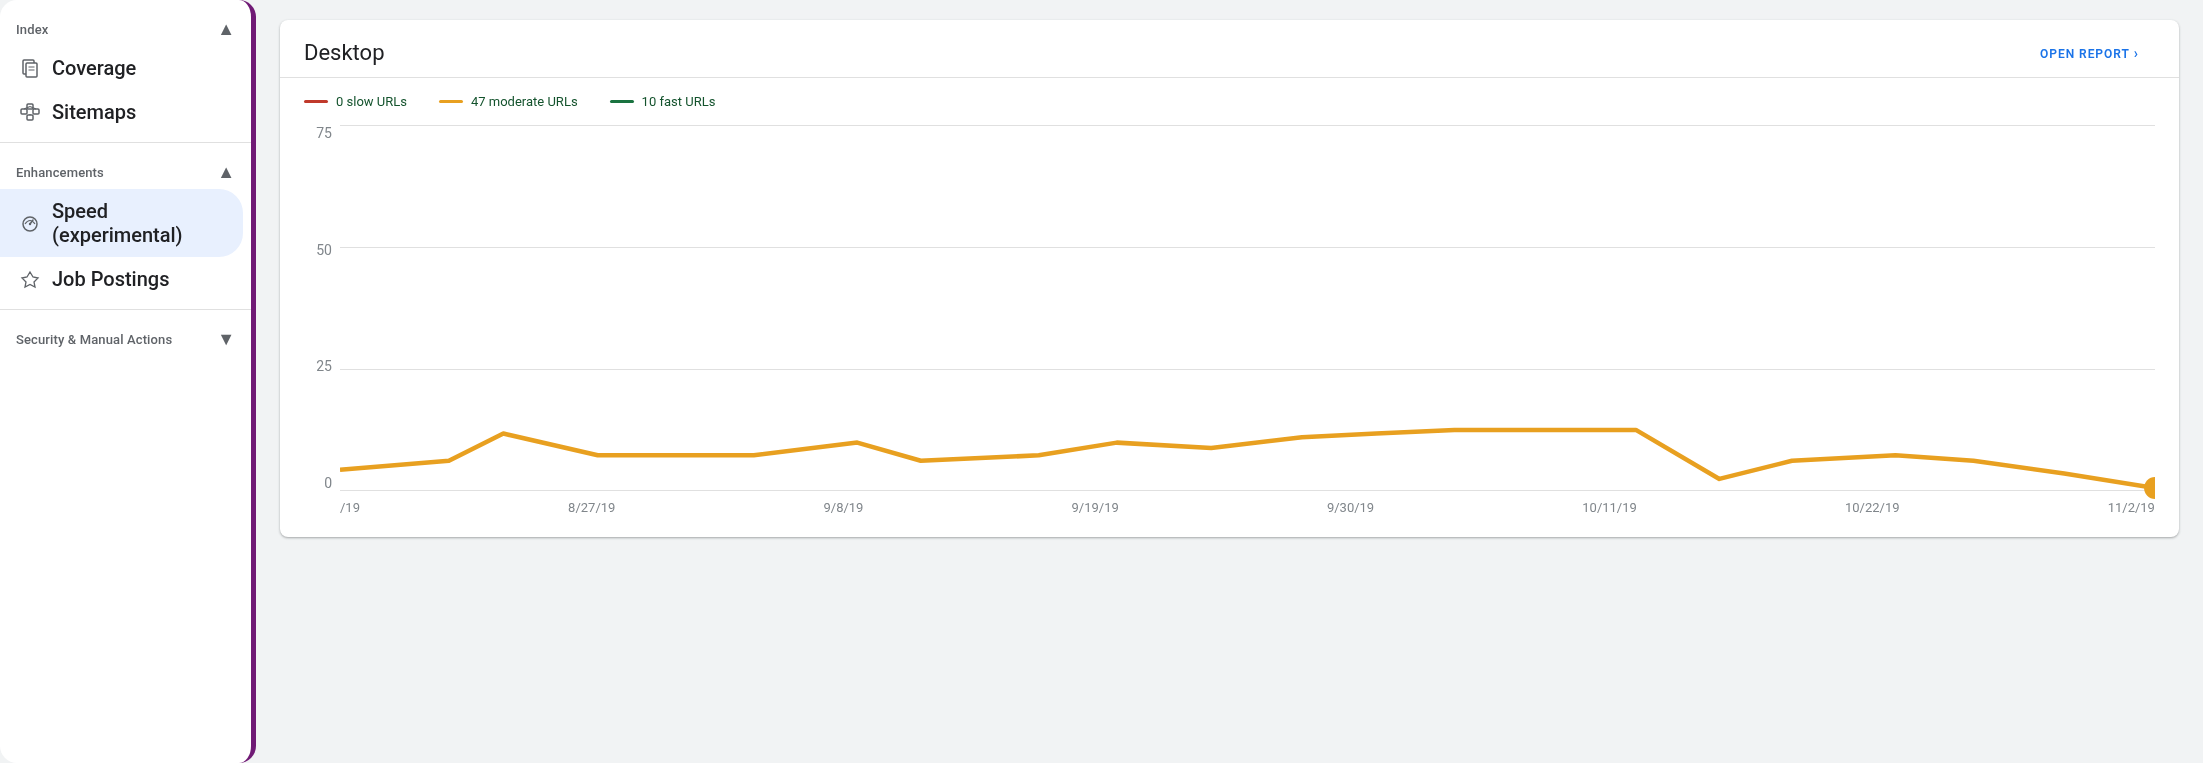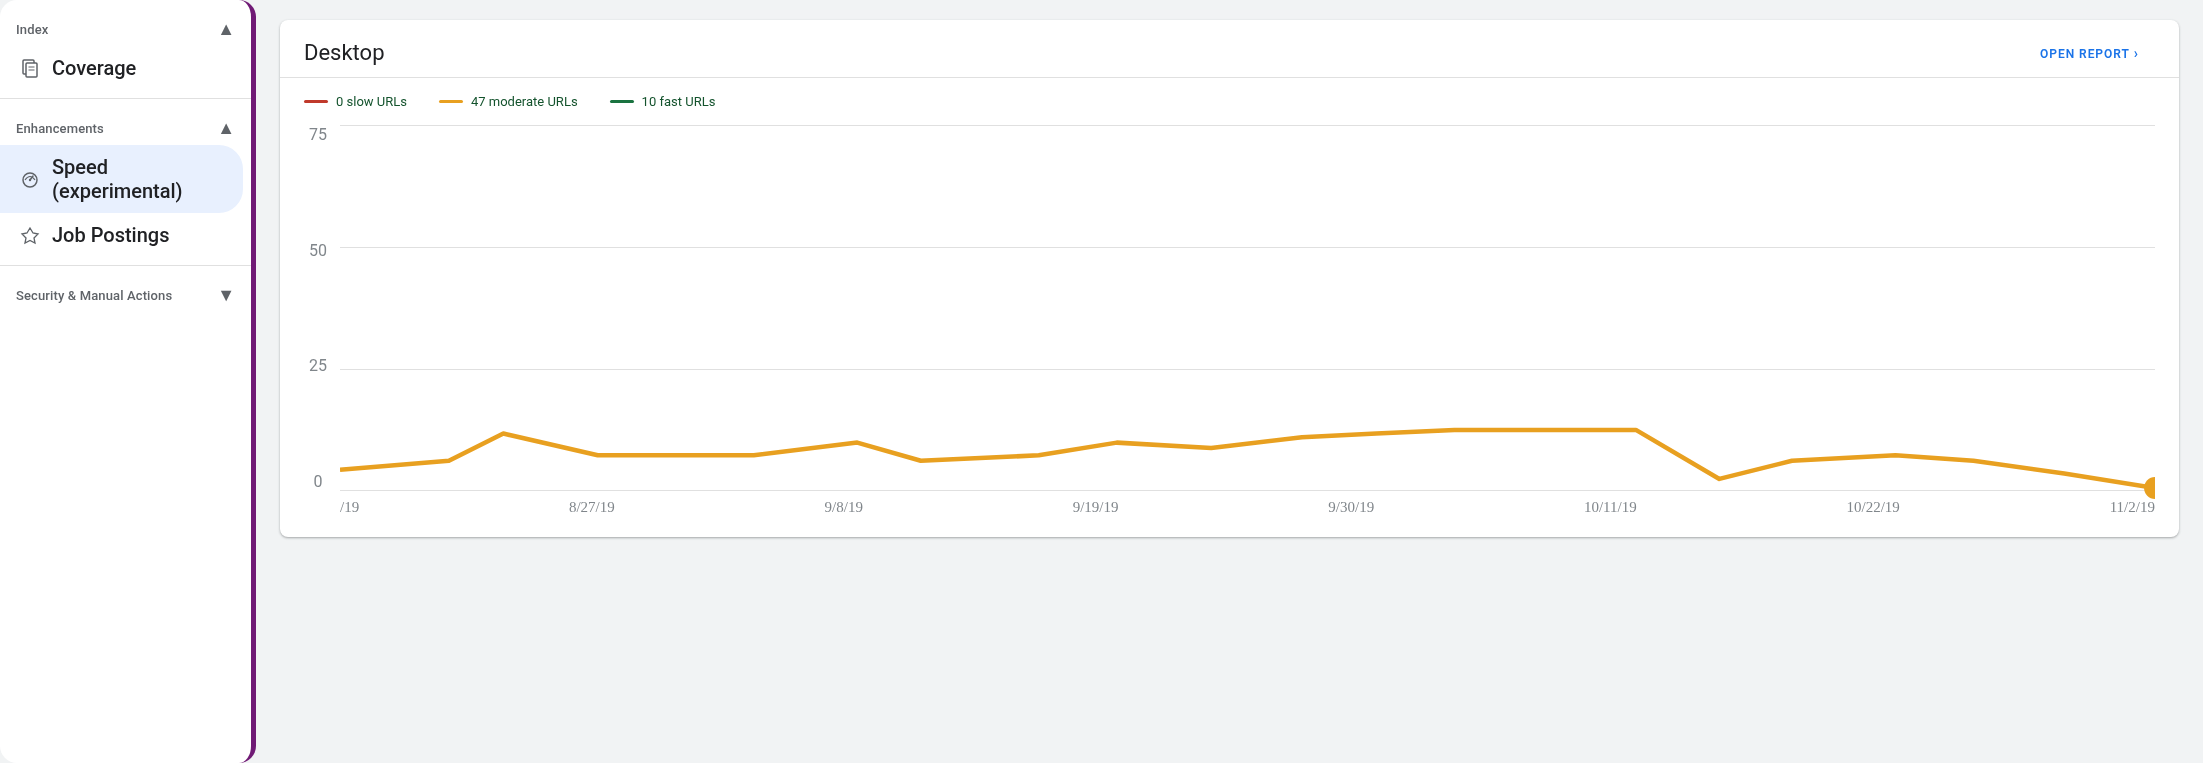--- a/index.html
+++ b/index.html
@@ -177,23 +177,23 @@
       left: 0;
       top: 0;
       bottom: 30px;
       width: 36px;
       display: flex;
       flex-direction: column;
       justify-content: space-between;
     }
 
     .y-label {
-      font-size: 16px;
+      font-size: 14px;
       color: #80868b;
-      text-align: center;
+      text-align: right;
       padding-right: 8px;
     }
 
     
     .grid-lines {
       position: absolute;
       left: 36px;
       right: 0;
       top: 0;
       bottom: 30px;
@@ -213,23 +213,22 @@
       bottom: 0;
       left: 36px;
       right: 0;
       height: 28px;
       display: flex;
       align-items: center;
       justify-content: space-between;
     }
 
     .x-label {
-      font-size: 15px;
+      font-size: 13px;
       color: #80868b;
-      font-family: Liberation Serif, serif;
     }
 
     
     .chart-svg {
       position: absolute;
       left: 36px;
       right: 0;
       top: 0;
       bottom: 30px;
     }
@@ -250,20 +249,34 @@
         <svg width="20" height="20" viewBox="0 0 20 20" fill="none">
           <rect x="3" y="2" width="11" height="14" rx="1" stroke="#5f6368" stroke-width="1.5" fill="none"></rect>
           <rect x="6" y="5" width="11" height="14" rx="1" stroke="#5f6368" stroke-width="1.5" fill="white"></rect>
           <line x1="8.5" y1="9" x2="14.5" y2="9" stroke="#5f6368" stroke-width="1.2"></line>
           <line x1="8.5" y1="12" x2="14.5" y2="12" stroke="#5f6368" stroke-width="1.2"></line>
         </svg>
       </span>
       <span class="sidebar-item-label">Coverage</span>
     </div>
 
+    <div class="sidebar-item">
+      <span class="sidebar-icon">
+        <svg width="20" height="20" viewBox="0 0 20 20" fill="none">
+          <rect x="1" y="7" width="6" height="5" rx="1" stroke="#5f6368" stroke-width="1.5" fill="none"></rect>
+          <rect x="7" y="2" width="6" height="5" rx="1" stroke="#5f6368" stroke-width="1.5" fill="none"></rect>
+          <rect x="13" y="7" width="6" height="5" rx="1" stroke="#5f6368" stroke-width="1.5" fill="none"></rect>
+          <rect x="7" y="13" width="6" height="5" rx="1" stroke="#5f6368" stroke-width="1.5" fill="none"></rect>
+          <line x1="4" y1="7" x2="10" y2="4.5" stroke="#5f6368" stroke-width="1.2"></line>
+          <line x1="16" y1="7" x2="10" y2="4.5" stroke="#5f6368" stroke-width="1.2"></line>
+          <line x1="10" y1="12" x2="10" y2="13" stroke="#5f6368" stroke-width="1.2"></line>
+        </svg>
+      </span>
+      <span class="sidebar-item-label">Sitemaps</span>
+    </div>
   </div>
 
   <div class="sidebar-divider"></div>
 
   <div class="sidebar-section">
     <div class="sidebar-section-header">
       <span class="sidebar-section-title">Enhancements</span>
       <span class="chevron-icon">▲</span>
     </div>
 

